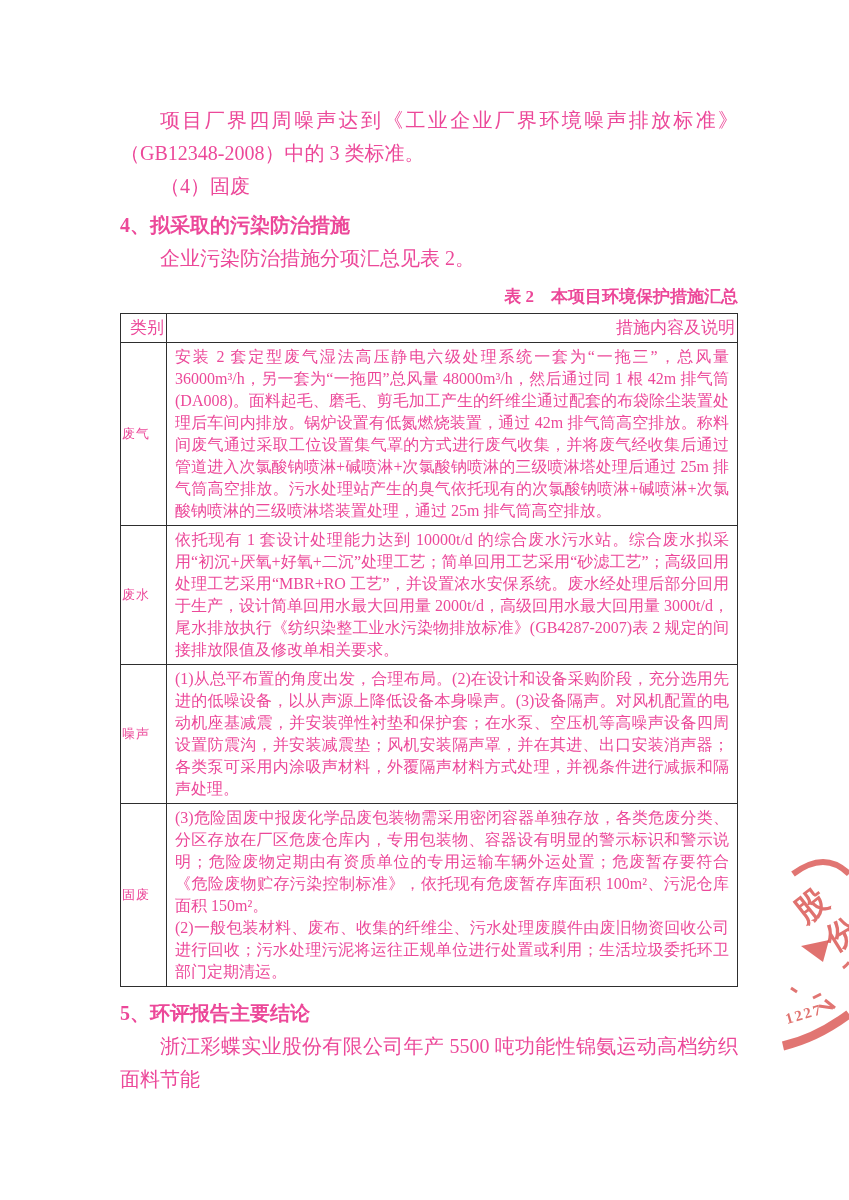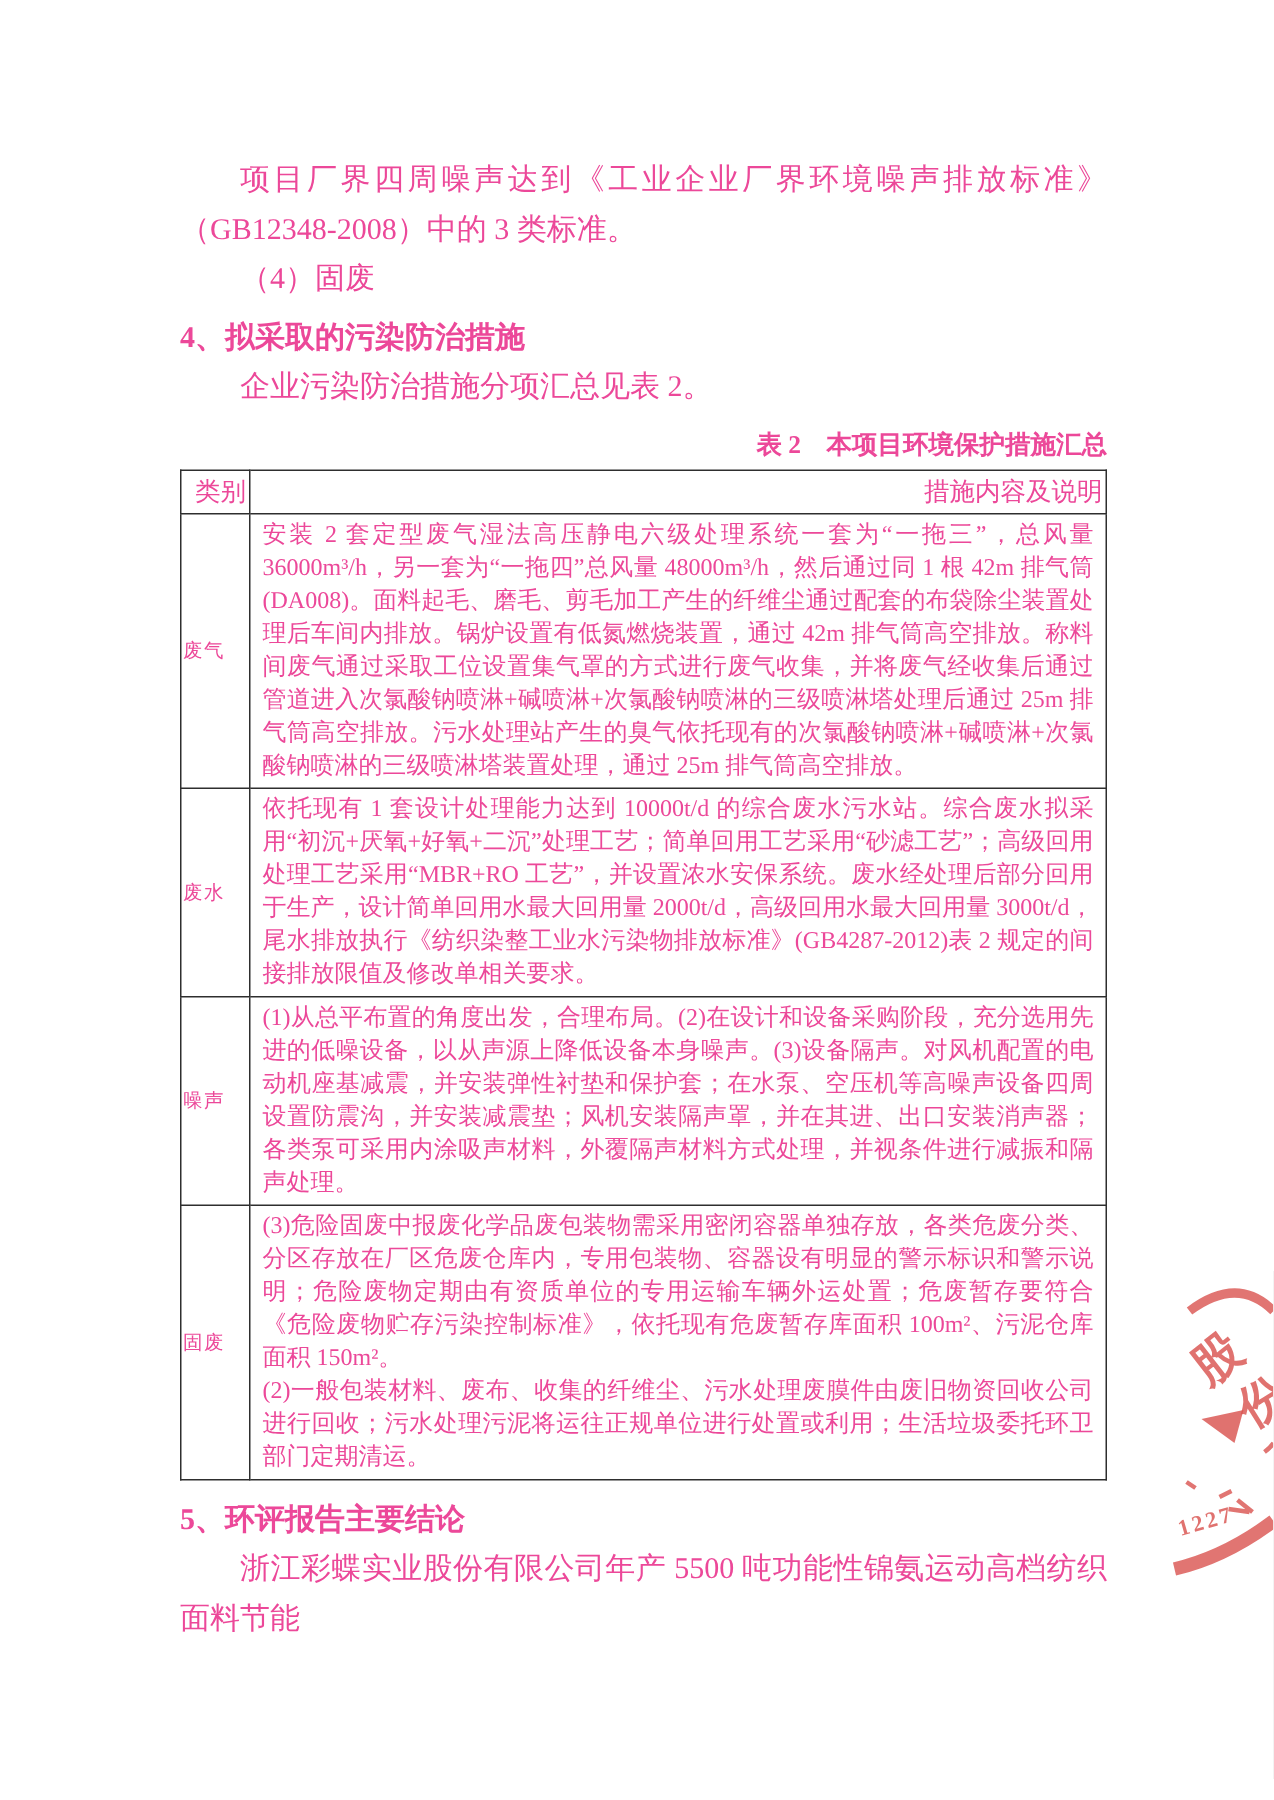--- a/index.html
+++ b/index.html
@@ -88,21 +88,21 @@
           <th>措施内容及说明</th>
         </tr>
       </thead>
       <tbody>
         <tr>
           <td class="cat">废气</td>
           <td class="measures">安装 2 套定型废气湿法高压静电六级处理系统一套为“一拖三”，总风量 36000m³/h，另一套为“一拖四”总风量 48000m³/h，然后通过同 1 根 42m 排气筒(DA008)。面料起毛、磨毛、剪毛加工产生的纤维尘通过配套的布袋除尘装置处理后车间内排放。锅炉设置有低氮燃烧装置，通过 42m 排气筒高空排放。称料间废气通过采取工位设置集气罩的方式进行废气收集，并将废气经收集后通过管道进入次氯酸钠喷淋+碱喷淋+次氯酸钠喷淋的三级喷淋塔处理后通过 25m 排气筒高空排放。污水处理站产生的臭气依托现有的次氯酸钠喷淋+碱喷淋+次氯酸钠喷淋的三级喷淋塔装置处理，通过 25m 排气筒高空排放。</td>
         </tr>
         <tr>
           <td class="cat">废水</td>
-          <td class="measures">依托现有 1 套设计处理能力达到 10000t/d 的综合废水污水站。综合废水拟采用“初沉+厌氧+好氧+二沉”处理工艺；简单回用工艺采用“砂滤工艺”；高级回用处理工艺采用“MBR+RO 工艺”，并设置浓水安保系统。废水经处理后部分回用于生产，设计简单回用水最大回用量 2000t/d，高级回用水最大回用量 3000t/d，尾水排放执行《纺织染整工业水污染物排放标准》(GB4287-2012)表 2 规定的间接排放限值及修改单相关要求。</td>
+          <td class="measures">依托现有 1 套设计处理能力达到 10000t/d 的综合废水污水站。综合废水拟采用“初沉+厌氧+好氧+二沉”处理工艺；简单回用工艺采用“砂滤工艺”；高级回用处理工艺采用“MBR+RO 工艺”，并设置浓水安保系统。废水经处理后部分回用于生产，设计简单回用水最大回用量 2000t/d，高级回用水最大回用量 3000t/d，尾水排放执行《纺织染整工业水污染物排放标准》(GB4287-2007)表 2 规定的间接排放限值及修改单相关要求。</td>
         </tr>
         <tr>
           <td class="cat">噪声</td>
           <td class="measures">(1)从总平布置的角度出发，合理布局。(2)在设计和设备采购阶段，充分选用先进的低噪设备，以从声源上降低设备本身噪声。(3)设备隔声。对风机配置的电动机座基减震，并安装弹性衬垫和保护套；在水泵、空压机等高噪声设备四周设置防震沟，并安装减震垫；风机安装隔声罩，并在其进、出口安装消声器；各类泵可采用内涂吸声材料，外覆隔声材料方式处理，并视条件进行减振和隔声处理。</td>
         </tr>
         <tr>
           <td class="cat">固废</td>
           <td class="measures">
             <p class="mblock">(3)危险固废中报废化学品废包装物需采用密闭容器单独存放，各类危废分类、分区存放在厂区危废仓库内，专用包装物、容器设有明显的警示标识和警示说明；危险废物定期由有资质单位的专用运输车辆外运处置；危废暂存要符合《危险废物贮存污染控制标准》，依托现有危废暂存库面积 100m²、污泥仓库面积 150m²。</p>
             <p class="mblock">(2)一般包装材料、废布、收集的纤维尘、污水处理废膜件由废旧物资回收公司进行回收；污水处理污泥将运往正规单位进行处置或利用；生活垃圾委托环卫部门定期清运。</p>

